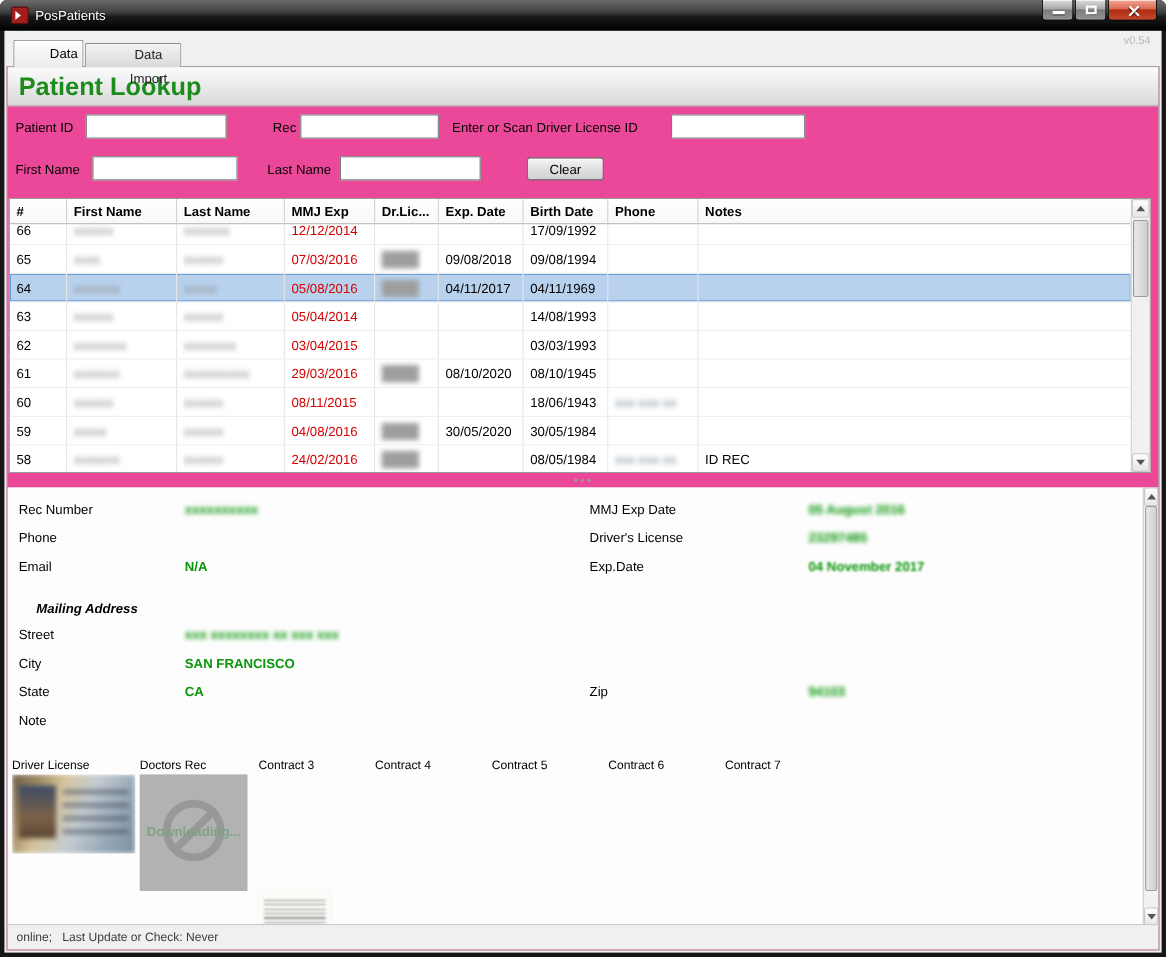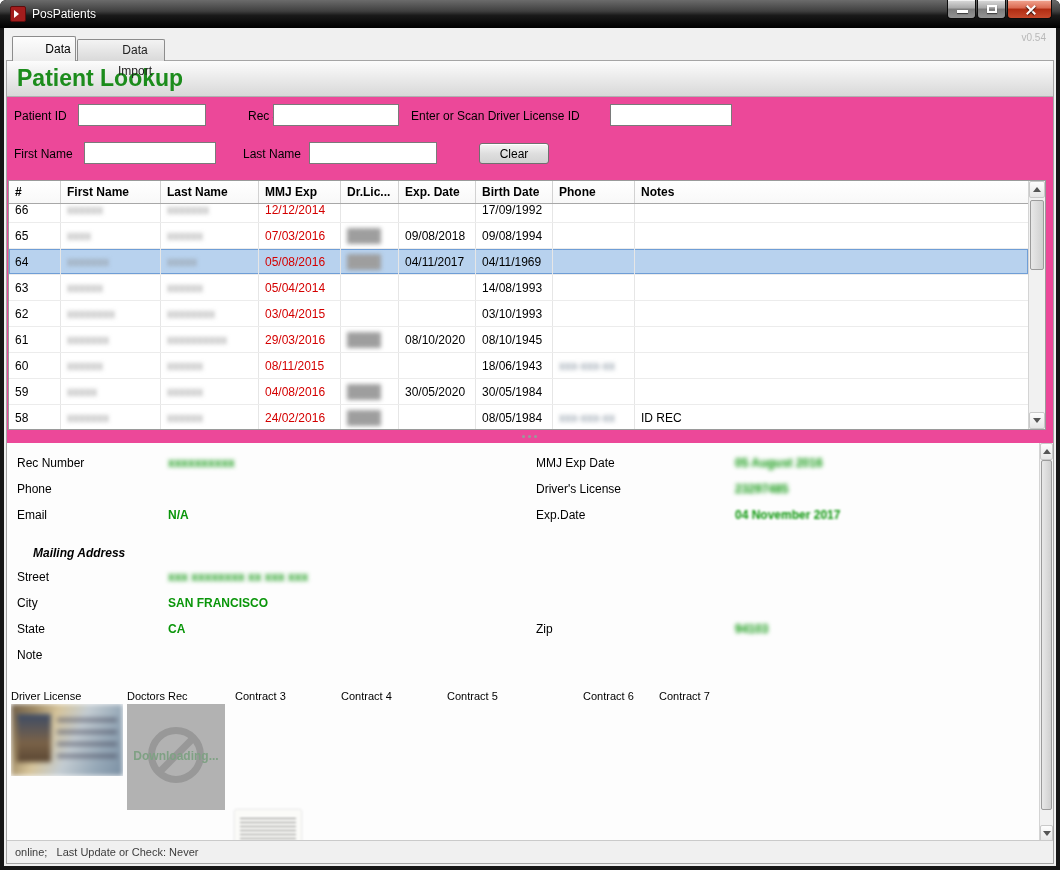--- a/index.html
+++ b/index.html
@@ -329,21 +329,21 @@
               <div class="td c-mmj">
                   <span class="mmj-date">03/04/2015</span>
                 </div>
               <div class="td c-drlic">
                   <span class="licblob"></span>
                 </div>
               <div class="td c-exp">
                   <span></span>
                 </div>
               <div class="td c-birth">
-                  <span>03/10/1993</span>
+                  <span>03/03/1993</span>
                 </div>
               <div class="td c-phone">
                   <span class="blurphone"></span>
                 </div>
               <div class="td c-notes">
                   <span></span>
                 </div>
             </div>
 
             <div class="tr">
@@ -510,21 +510,21 @@
         <span class="dlabel" style="left:529px; top:179px;">Zip</span>
         <span class="dvalue gblur" style="left:728px; top:179px;">94103</span>
 
         <span class="dlabel" style="left:10px; top:205px;">Note</span>
 
         <span class="thumb-label" style="left:4px;   top:247px;">Driver License</span>
         <span class="thumb-label" style="left:120px; top:247px;">Doctors Rec</span>
         <span class="thumb-label" style="left:228px; top:247px;">Contract 3</span>
         <span class="thumb-label" style="left:334px; top:247px;">Contract 4</span>
         <span class="thumb-label" style="left:440px; top:247px;">Contract 5</span>
-        <span class="thumb-label" style="left:576px; top:247px;">Contract 6</span>
+        <span class="thumb-label" style="left:546px; top:247px;">Contract 6</span>
         <span class="thumb-label" style="left:652px; top:247px;">Contract 7</span>
 
         <div class="thumb" style="left:4px; top:261px;">
           <div class="dl-card">
             <div class="dl-photo"></div>
             <span class="dl-line" style="top:14px;"></span>
             <span class="dl-line" style="top:26px;"></span>
             <span class="dl-line" style="top:38px;"></span>
             <span class="dl-line" style="top:50px;"></span>
           </div>

